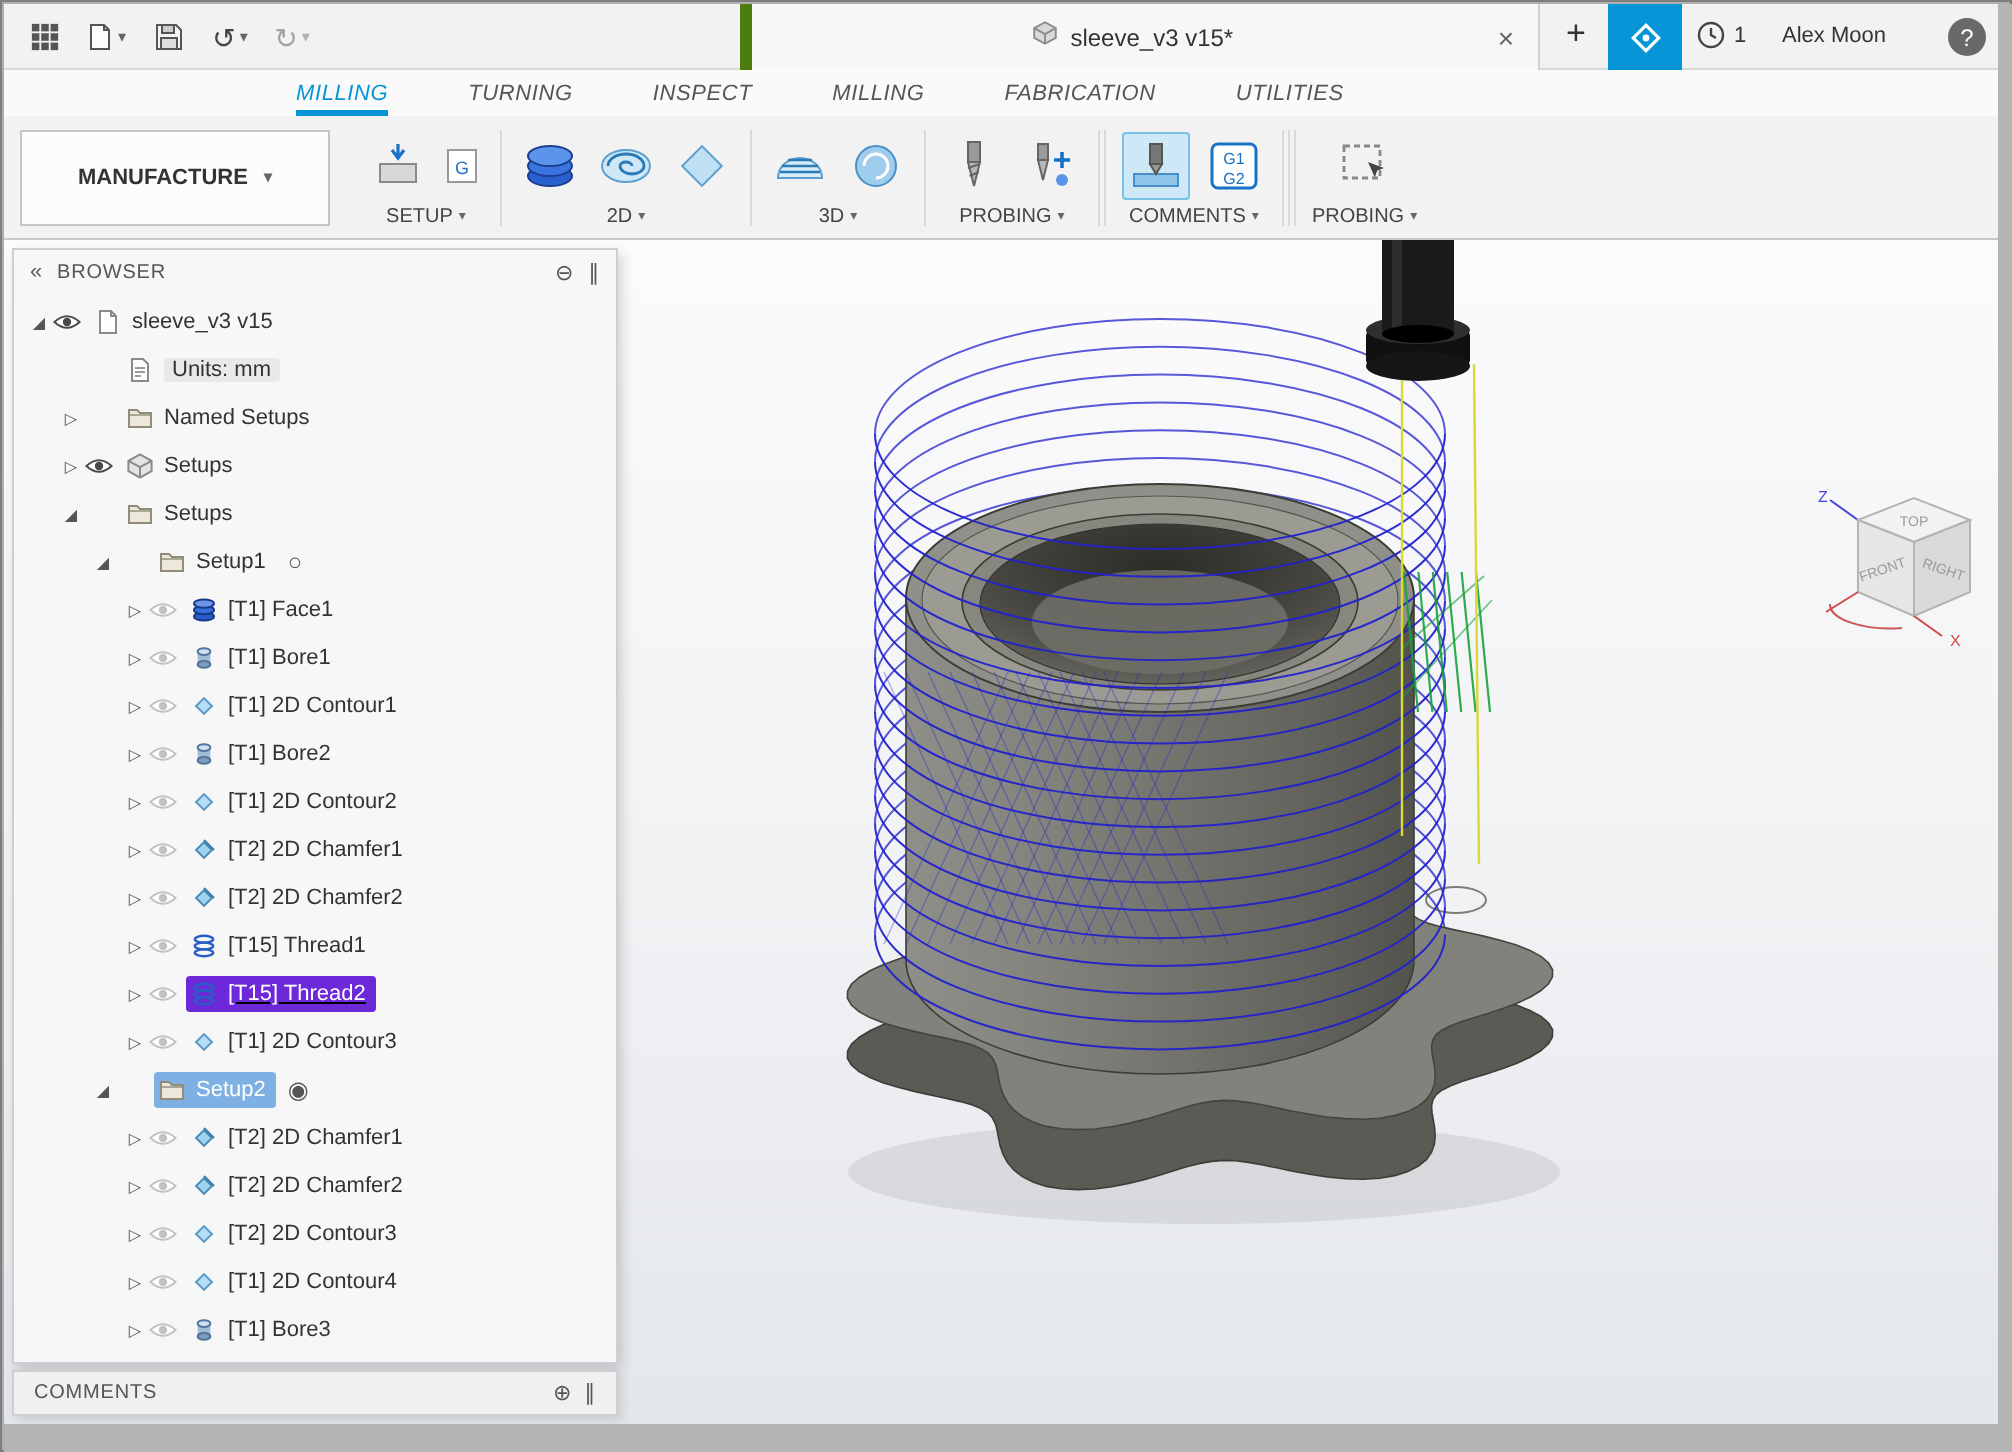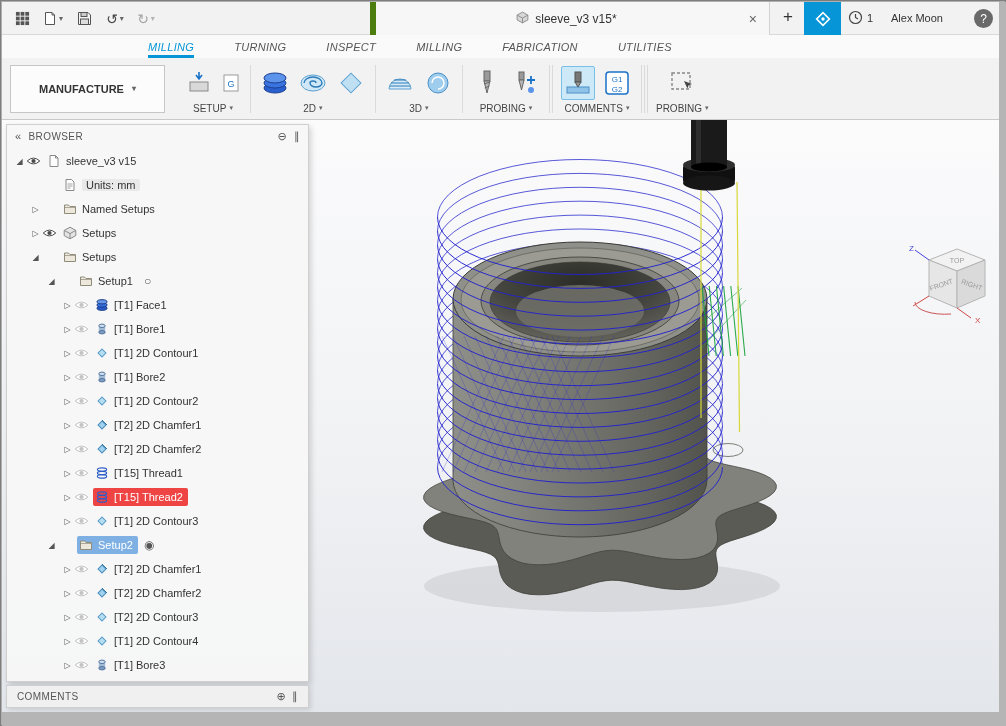--- a/index.html
+++ b/index.html
@@ -54,21 +54,21 @@
   .btree { padding:2px 0 4px; }
   .trow { height:24px; display:flex; align-items:center; cursor:pointer; }
   .exp { width:13px; flex:none; font-size:8px; color:#555; text-align:center; }
   .eyec { width:19px; flex:none; color:#4a4a4a; display:flex; }
   .eyec.dim { color:#c2c2c2; }
   .rcontent { display:flex; align-items:center; gap:4px; padding:2px 5px 2px 2px; border-radius:2px; }
   .tico { width:15px; display:flex; flex:none; }
   .lbl { font-size:11px; color:#333; white-space:nowrap; }
   .lbl.pill { background:#e9e9e9; padding:0 4px; border-radius:2px; }
   .trow.bold .lbl { font-weight:normal; }
-  .trow.sel-primary .rcontent { background:#ef4444; }
+  .trow.sel-primary .rcontent { background:#6d28d9;text-decoration:underline; }
   .trow.sel-primary .lbl { color:#fff; }
   .trow.sel-secondary .rcontent { background:#7eb0e4; }
   .trow.sel-secondary .lbl { color:#fff; }
   .sfx { margin-left:6px; font-size:12px; color:#555; }
 
   
   .comments { position:absolute; left:5px; top:684px; width:303px; height:23px; background:#f0f0f0; border:1px solid #cfcfcf; box-shadow:2px 2px 5px rgba(0,0,0,.12); display:flex; align-items:center; gap:6px; padding:0 10px; font-size:10px; color:#555; letter-spacing:.4px; }
   .comments .spacer { flex:1; }
   .comments .hicon { font-size:11px; cursor:pointer; }
 

